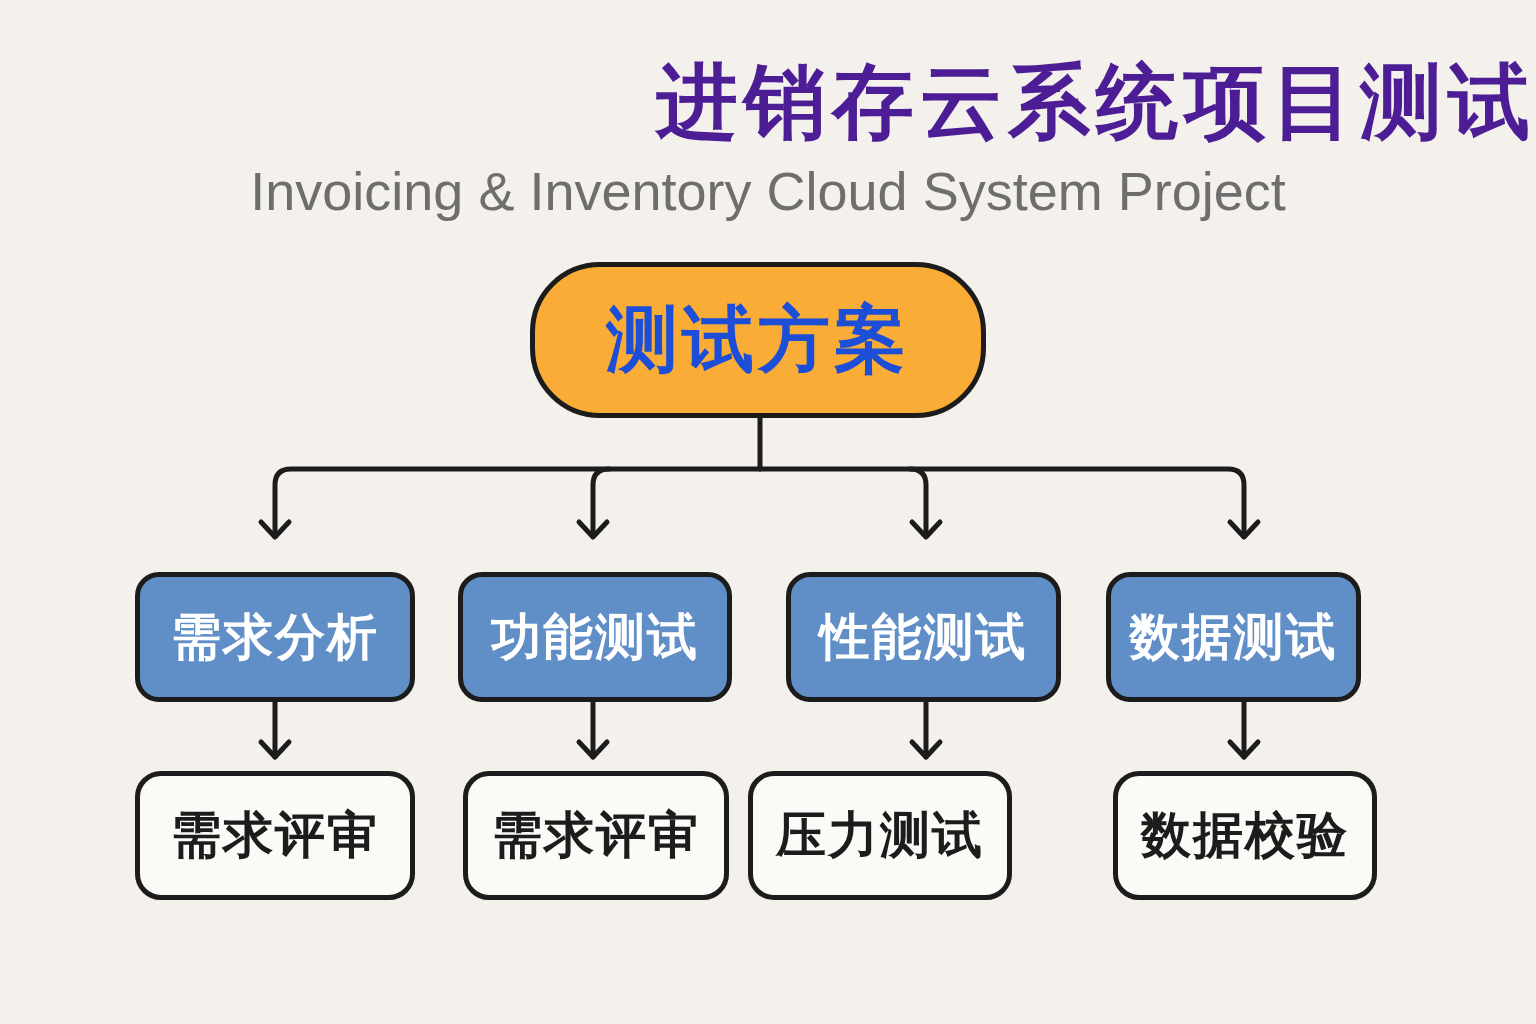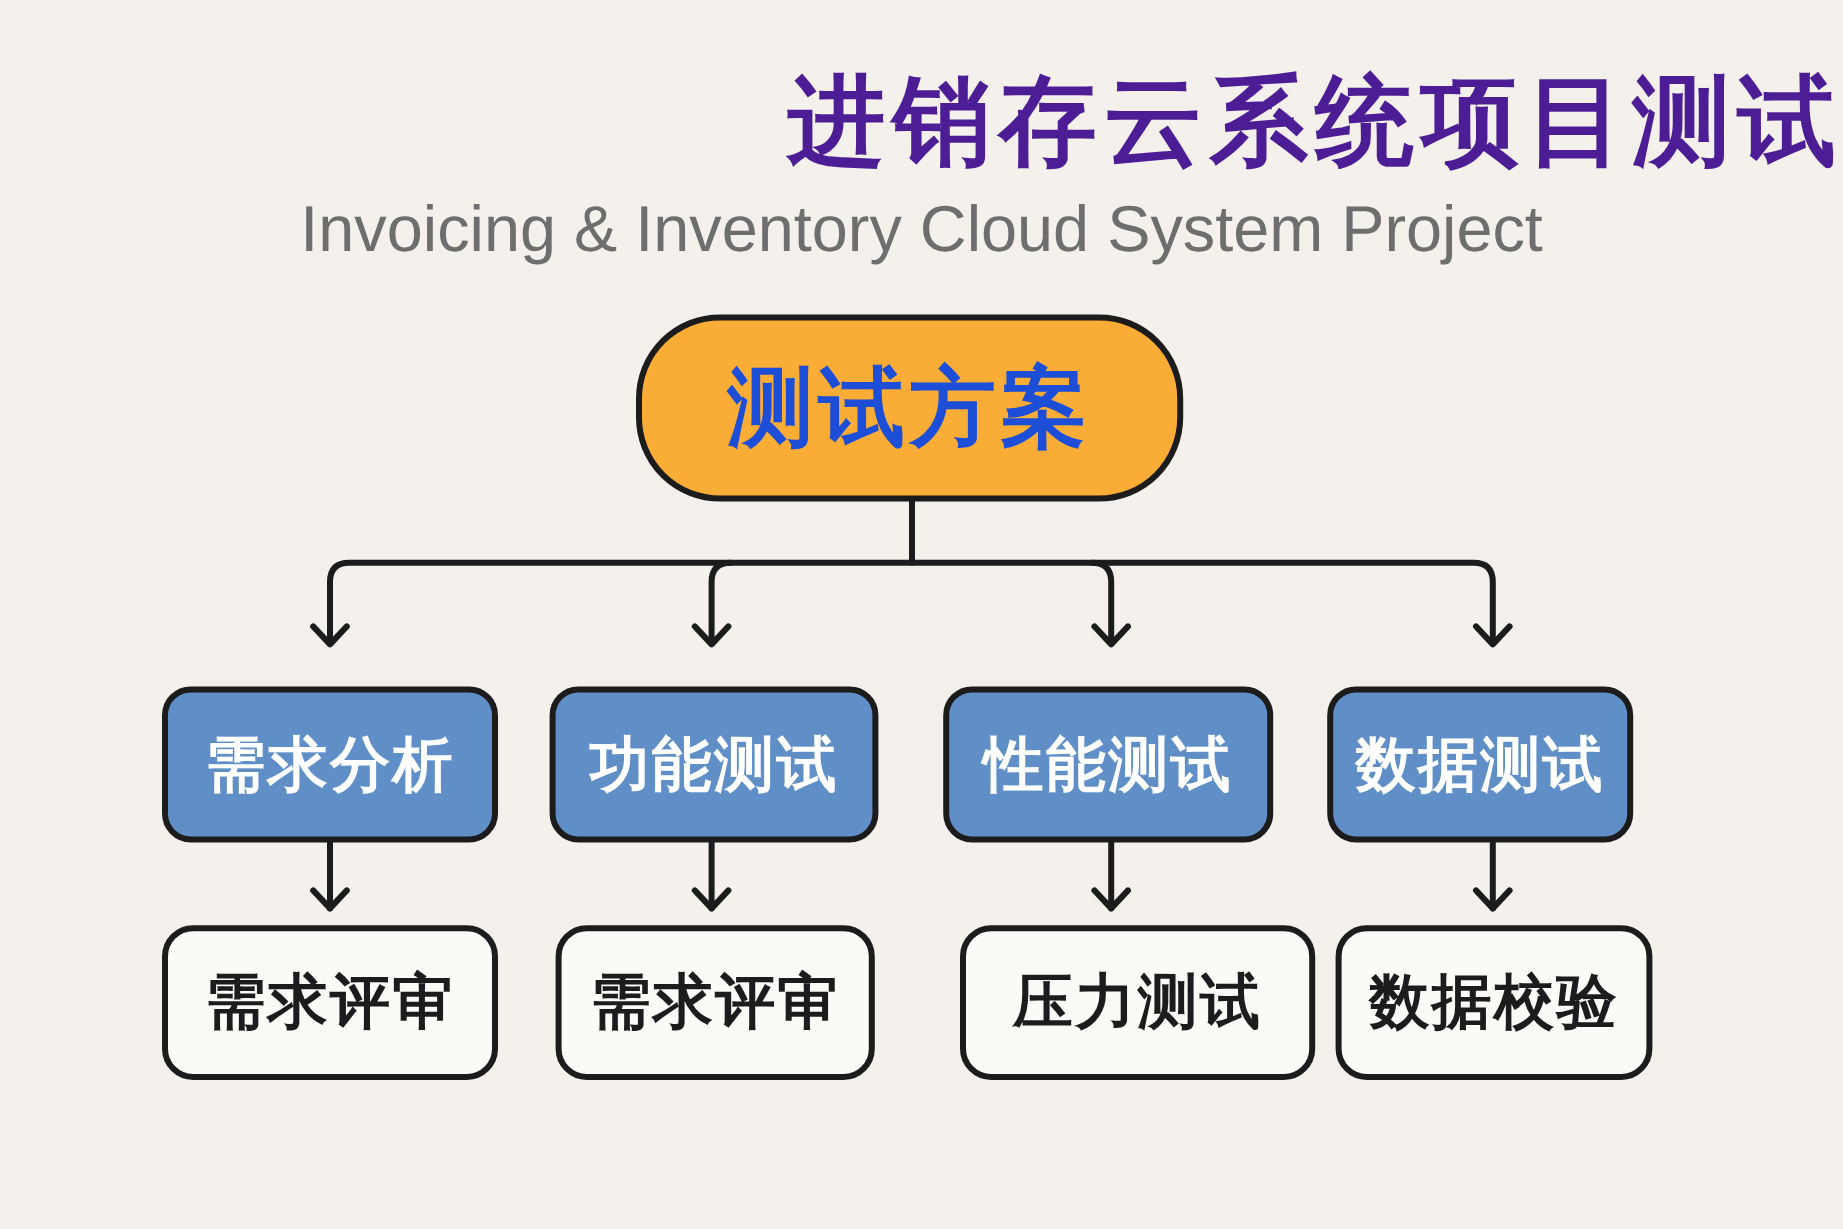--- a/index.html
+++ b/index.html
@@ -72,14 +72,14 @@
 
 <div class="node root">测试方案</div>
 
 <div class="node mid" style="left:135px; width:280px;">需求分析</div>
 <div class="node mid" style="left:458px; width:274px;text-align:right;">功能测试</div>
 <div class="node mid" style="left:786px; width:275px;">性能测试</div>
 <div class="node mid" style="left:1106px; width:255px;">数据测试</div>
 
 <div class="node leaf" style="left:135px; width:280px;">需求评审</div>
 <div class="node leaf" style="left:463px; width:266px;">需求评审</div>
-<div class="node leaf" style="left:800px; width:296px;">压力测试</div>
+<div class="node leaf" style="left:748px; width:264px;">压力测试</div>
 <div class="node leaf" style="left:1113px; width:264px;">数据校验</div>
 
 </body></html>

